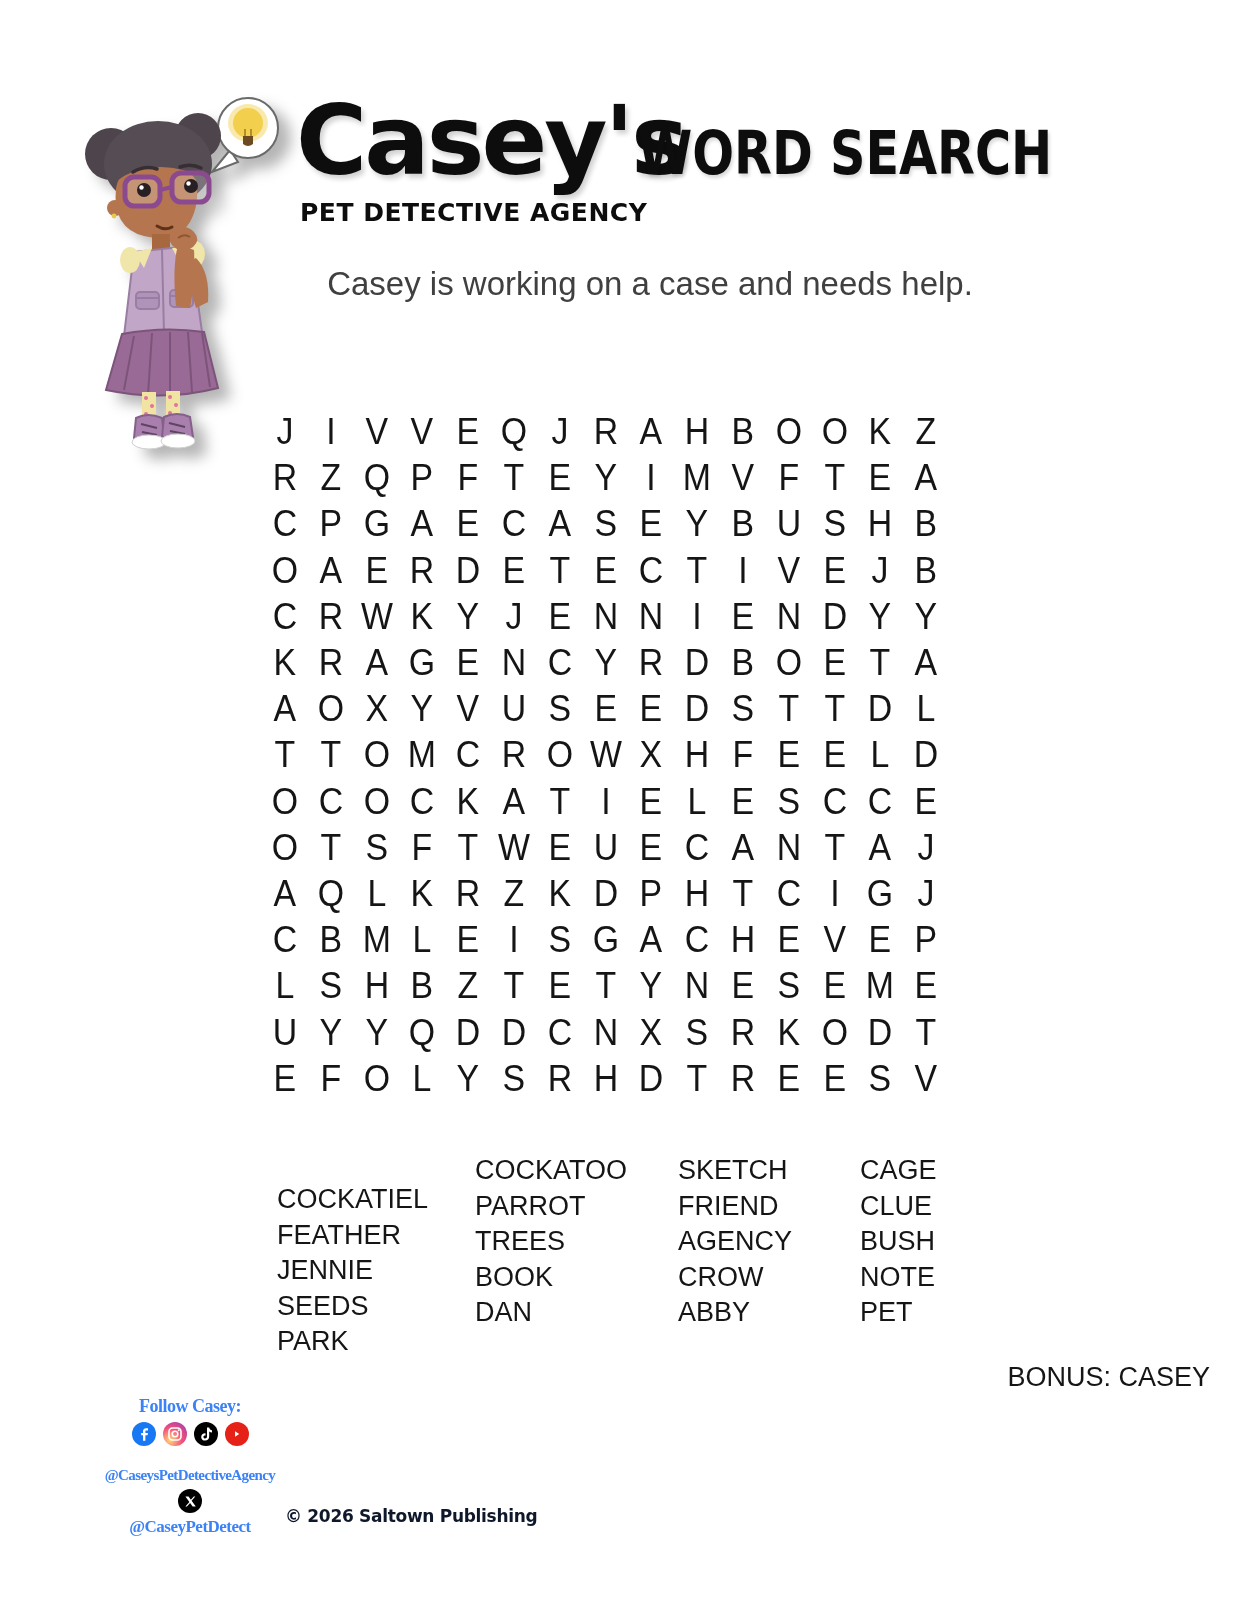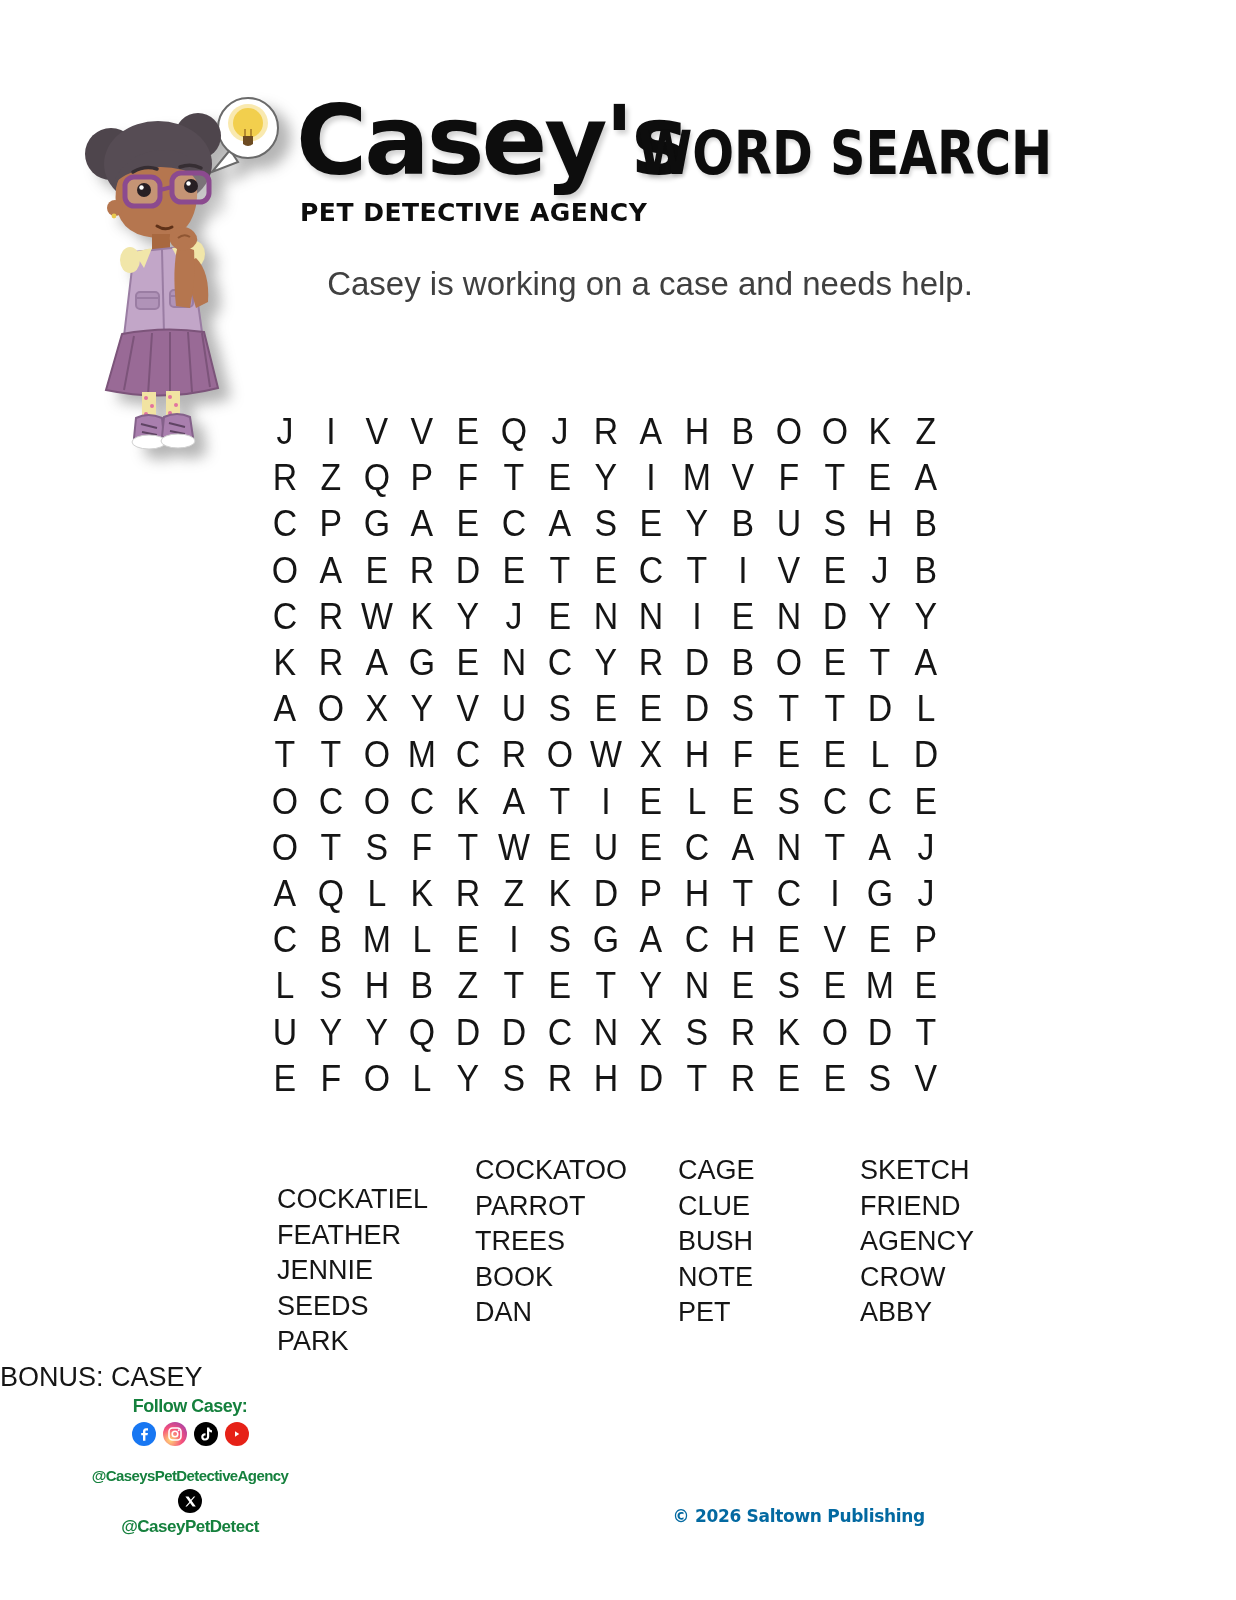--- a/index.html
+++ b/index.html
@@ -65,49 +65,49 @@
   }
   .word-col { display:flex; flex-direction:column; }
   .word-col:nth-child(1){ width:198px;margin-top:29px; }
   .word-col:nth-child(2){ width:203px; }
   .word-col:nth-child(3){ width:182px; }
   .word-col:nth-child(4){ width:110px; }
   .word { font-size:27px; line-height:35.6px; color:#151515; }
 
   .bonus-line {
     position:absolute; left:0; top:1362px; width:1210px;
-    text-align:left; font-size:27px; color:#151515;
+    text-align:right; font-size:27px; color:#151515;
   }
 
   
   .social-block {
     position:absolute; left:70px; top:1396px; width:240px;
     text-align:center;
-    font-family:Liberation Sans, sans-serif; font-weight:bold; color:#15803d;
+    font-family:Liberation Serif, serif; font-weight:bold; color:#3b82f6;
   }
   .follow-label { font-size:18px; letter-spacing:-0.5px; }
   .icon-row {
     margin-top:5px; display:flex; justify-content:center; gap:7px; align-items:center;
   }
   .sicon {
     width:24px; height:24px; border-radius:50%;
     display:flex; align-items:center; justify-content:center;
     color:#fff; font-size:14px; line-height:1;
     font-family:"DejaVu Sans", sans-serif; font-weight:bold;
   }
   .sicon svg { display:block; }
   .handle-main { margin-top:21px; font-size:15px; letter-spacing:-0.6px; white-space:nowrap; }
   .x-row { margin-top:5px; display:flex; justify-content:center; }
   .handle-x { margin-top:4px; font-size:17px; letter-spacing:-0.5px; }
 
   .copyright {
     position:absolute; left:285px; top:1506px; width:640px;
-    text-align:right;
+    text-align:left;
     font-family:"DejaVu Sans", sans-serif; font-weight:bold;
-    font-size:17px; color:#0369a1; letter-spacing:-0.3px;
+    font-size:17px; color:#0f172a; letter-spacing:-0.3px;
   }
 </style>
 </head>
 <body>
 
 <div class="character-wrap">
   <svg viewBox="0 0 212 366" width="212" height="366">
 
     <g>
       <path d="M152 58 L134 80 L160 70 Z" fill="#ffffff" stroke="#6a6a6a" stroke-width="2"></path>
@@ -435,32 +435,32 @@
       <div class="word">PARK</div>
     </div>
   <div class="word-col">
       <div class="word">COCKATOO</div>
       <div class="word">PARROT</div>
       <div class="word">TREES</div>
       <div class="word">BOOK</div>
       <div class="word">DAN</div>
     </div>
   <div class="word-col">
+      <div class="word">SKETCH</div>
+      <div class="word">FRIEND</div>
+      <div class="word">AGENCY</div>
+      <div class="word">CROW</div>
+      <div class="word">ABBY</div>
+    </div>
+  <div class="word-col">
       <div class="word">CAGE</div>
       <div class="word">CLUE</div>
       <div class="word">BUSH</div>
       <div class="word">NOTE</div>
       <div class="word">PET</div>
-    </div>
-  <div class="word-col">
-      <div class="word">SKETCH</div>
-      <div class="word">FRIEND</div>
-      <div class="word">AGENCY</div>
-      <div class="word">CROW</div>
-      <div class="word">ABBY</div>
     </div>
 </div>
 
 <div class="bonus-line">BONUS: CASEY</div>
 
 <div class="social-block">
   <div class="follow-label">Follow Casey:</div>
   <div class="icon-row">
     <span class="sicon" style="background: rgb(24, 119, 242);">
       <svg width="12" height="13" viewBox="0 0 12 13">

